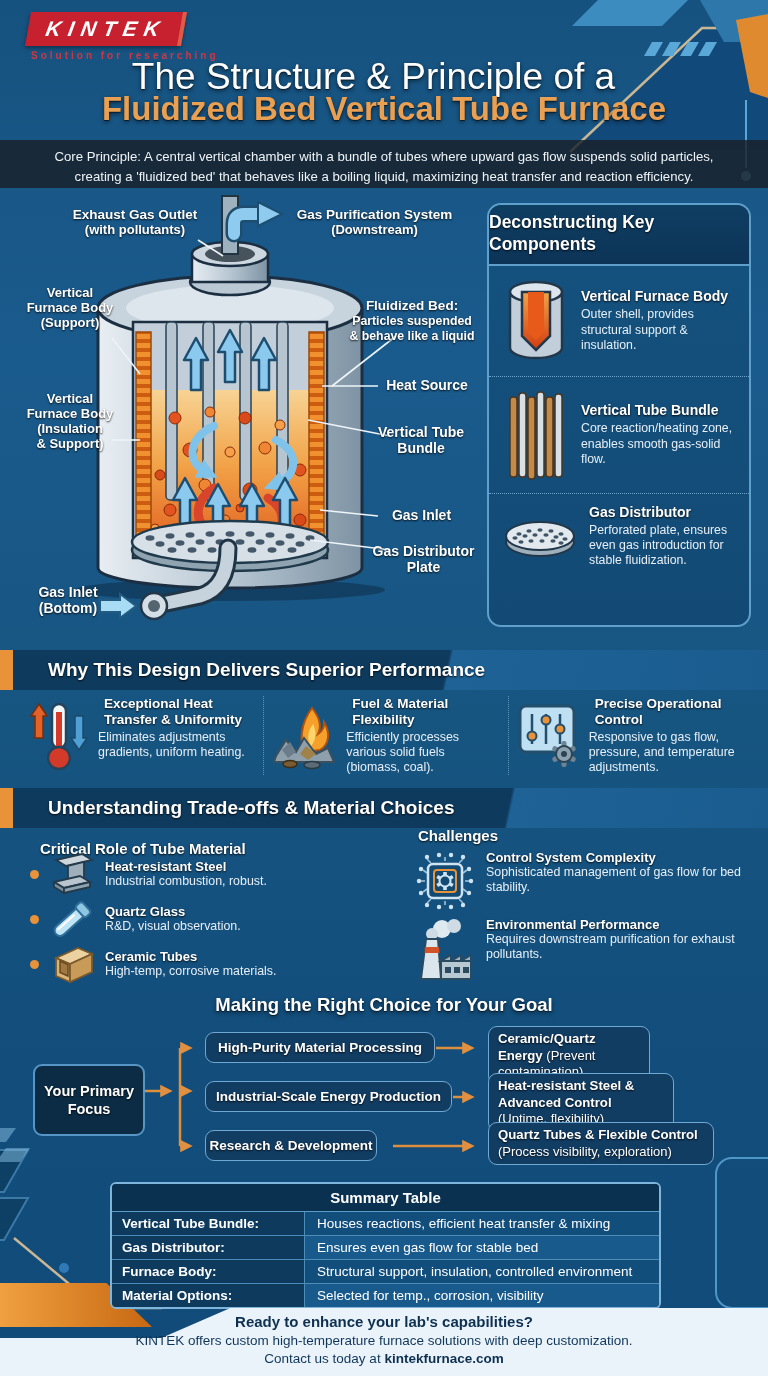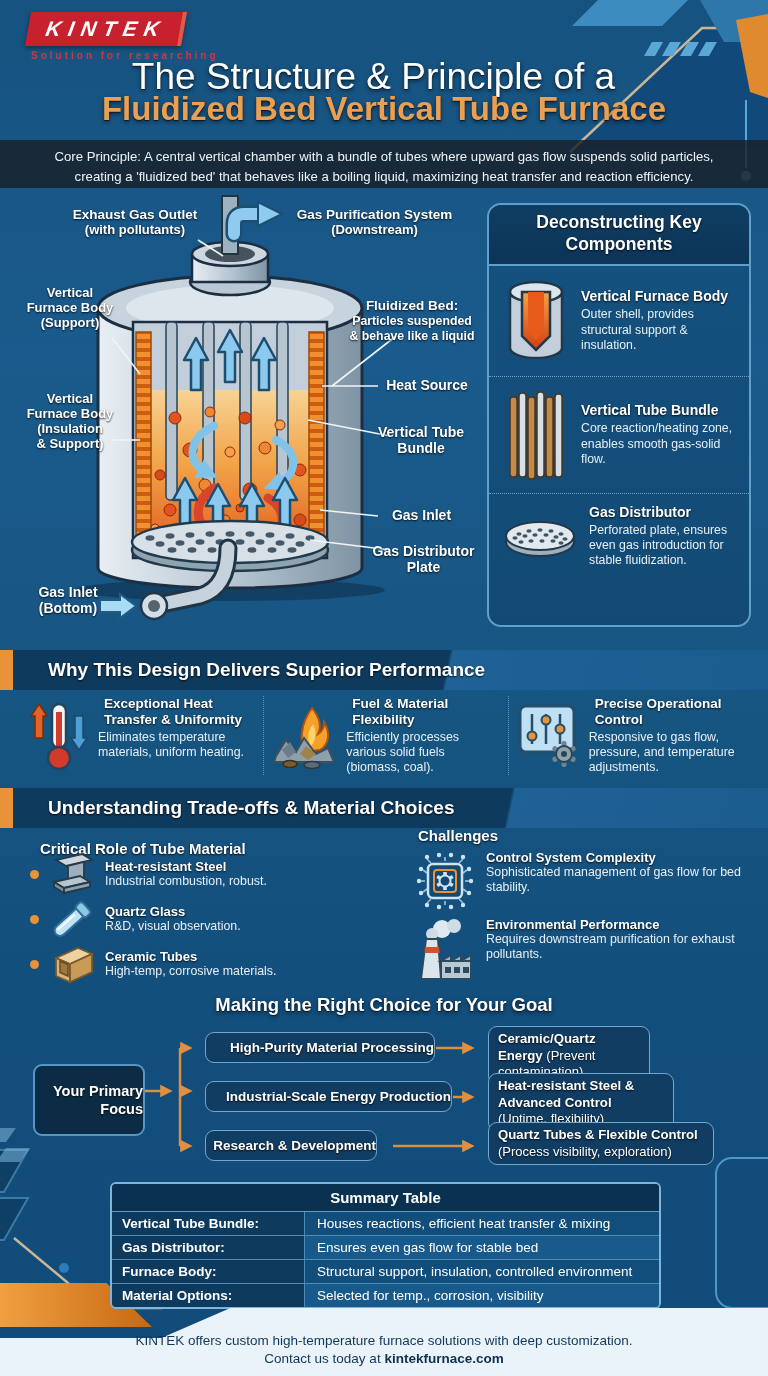--- a/index.html
+++ b/index.html
@@ -23,21 +23,21 @@
 
   
   .lbl{position:absolute;color:#fff;font-weight:bold;text-align:center;line-height:1.15;font-size:13px;}
   .lbl .big{font-size:13.5px;}
   .lbl .sm{font-size:12.3px;}
 
   
   .panel{left:487px;top:203px;width:264px;height:424px;border:2px solid #5f9fcc;border-radius:14px;
          background:linear-gradient(180deg,#15527f,#124a75);box-sizing:border-box;overflow:hidden;}
   .panel-title{background:linear-gradient(180deg,#0f3e63,#0c3457);border-bottom:2px solid #5f9fcc;
-               color:#fff;font-weight:bold;font-size:17.5px;text-align:center;padding:7px 0 8px;line-height:1.25;}
+               color:#fff;font-weight:bold;font-size:17.5px;padding:7px 0 8px;line-height:1.25;}
   .p-item{display:flex;align-items:center;padding:10px 12px;gap:10px;}
   .p-item + .p-item{border-top:1px dotted #6fa5cc;}
   .p-icon{flex:0 0 70px;display:flex;justify-content:center;}
   .p-title{color:#fff;font-weight:bold;font-size:14px;margin-bottom:3px;}
   .p-desc{color:#e6eff6;font-size:12.3px;line-height:1.25;}
 
   
   .band{left:0;width:768px;height:40px;
         background:linear-gradient(102deg,#0e3a5d 0%,#0e3a5d 58%,#1e6296 58.4%,#1a5c8e 100%);}
   .band-accent{position:absolute;left:0;top:0;width:13px;height:40px;background:#e8923a;}
@@ -57,21 +57,21 @@
   .bullet{width:9px;height:9px;border-radius:50%;background:#e8923a;flex:0 0 9px;}
   .m-icon{flex:0 0 48px;display:flex;justify-content:center;}
   .m-title{color:#fff;font-weight:bold;font-size:13px;}
   .m-desc{color:#e6eff6;font-size:12.4px;line-height:1.2;}
   .c-item{position:absolute;display:flex;gap:10px;align-items:flex-start;}
   .c-icon{flex:0 0 62px;display:flex;justify-content:center;}
 
   
   .choice-title{left:0;top:994px;width:768px;text-align:center;color:#fff;font-weight:bold;font-size:18.5px;}
   .fbox{position:absolute;box-sizing:border-box;border-radius:9px;color:#fff;display:flex;
-        flex-direction:column;justify-content:center;text-align:right;}
+        flex-direction:column;justify-content:center;text-align:center;}
   .src-box{background:#0c2c45;border:2px solid #5596c7;font-weight:bold;font-size:14.5px;line-height:1.25;}
   .goal-box{background:#123d63;border:1.5px solid #6fa8d2;font-weight:bold;font-size:13.5px;}
   .res-box{background:#123d63;border:1.5px solid #6fa8d2;font-size:13px;line-height:1.25;text-align:left;padding:4px 9px;display:block;}
   .res-box b{font-size:13.2px;}
 
   
   .stable{left:110px;top:1182px;width:547px;border:2px solid #7fb5da;border-radius:6px;overflow:hidden;}
   .st-title{background:#0a3150;color:#fff;font-weight:bold;font-size:15px;text-align:center;
             padding:5px 0;border-bottom:1px solid #5d9cc8;}
   .st-row{display:grid;grid-template-columns:192px 1fr;}
@@ -404,21 +404,21 @@
         <svg width="62" height="72" viewBox="0 0 62 72">
           <polygon points="11,4 19,16 15,16 15,38 7,38 7,16 3,16" fill="#e2622a" stroke="#7a2c08" stroke-width="1.5"></polygon>
           <polygon points="51,50 43,38 47,38 47,16 55,16 55,38 59,38" fill="#4d9fd6" stroke="#1c4a68" stroke-width="1.5"></polygon>
           <rect x="24" y="4" width="14" height="44" rx="7" fill="#f2f7fa" stroke="#23445c" stroke-width="2.5"></rect>
           <rect x="28" y="12" width="6" height="34" fill="#d43a2a"></rect>
           <circle cx="31" cy="58" r="11" fill="#d43a2a" stroke="#23445c" stroke-width="2.5"></circle>
         </svg>
       </div>
       <div>
         <div class="perf-title ts2">Exceptional Heat Transfer &amp; Uniformity</div>
-        <div class="perf-desc">Eliminates temperature materials, uniform heating.</div>
+        <div class="perf-desc">Eliminates adjustments gradients, uniform heating.</div>
       </div>
     </div>
     <div class="perf-col">
       <div class="perf-icon">
         <svg width="66" height="72" viewBox="0 0 66 72">
           <path d="M40 8 C48 18 50 26 46 34 C52 30 52 26 52 22 C58 32 58 44 48 50 L32 52 C28 42 28 24 40 8 Z" fill="#f6a02c" stroke="#b0520c" stroke-width="2"></path>
           <path d="M41 24 C45 32 44 40 39 46 C35 40 35 32 41 24 Z" fill="#fcd469"></path>
           <polygon points="4,56 14,40 24,52 32,38 44,54 56,48 62,62 2,62" fill="#8fa0ad" stroke="#3c4f5c" stroke-width="2"></polygon>
           <polygon points="10,50 18,42 24,52 16,58" fill="#6b7d8a"></polygon>
           <polygon points="34,46 44,54 36,60 28,54" fill="#a08148"></polygon>
@@ -645,18 +645,19 @@
       <div class="st-label">Furnace Body:</div>
       <div class="st-value">Structural support, insulation, controlled environment</div>
     </div>
     <div class="st-row">
       <div class="st-label">Material Options:</div>
       <div class="st-value">Selected for temp., corrosion, visibility</div>
     </div>
   </div>
 
   <div class="abs footer"></div>
+  <div class="abs f1">Ready to enhance your lab's capabilities?</div>
   <div class="abs f2">KINTEK offers custom high-temperature furnace solutions with deep customization.</div>
   <div class="abs f3">
     <span>Contact us today at </span><b>kintekfurnace.com</b>
   </div>
 
 </div>
 
 </body></html>

